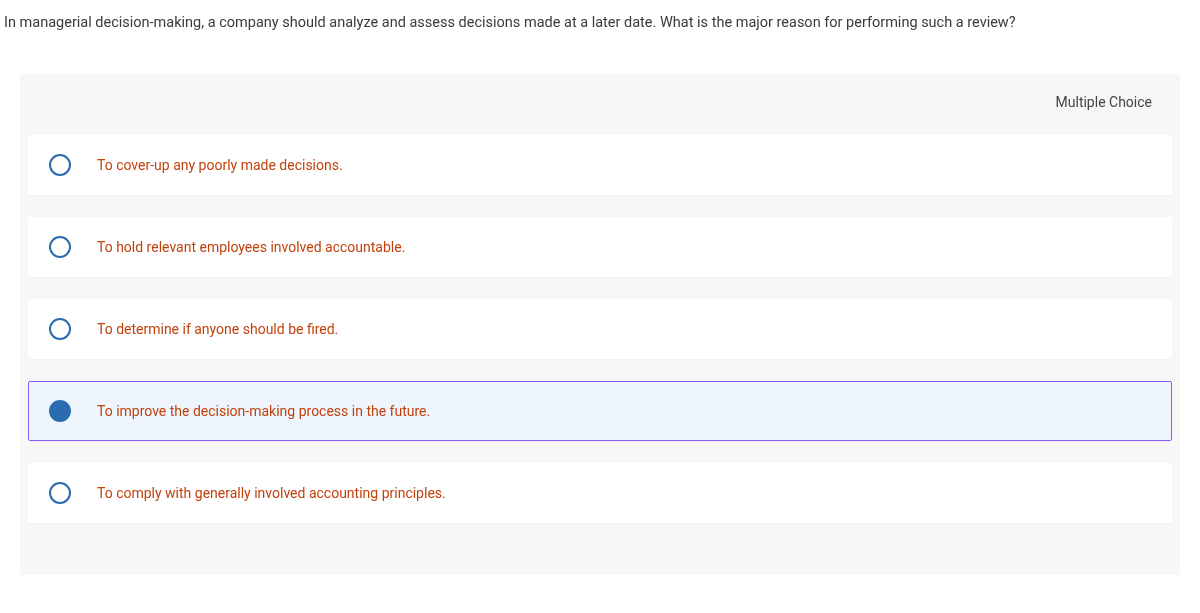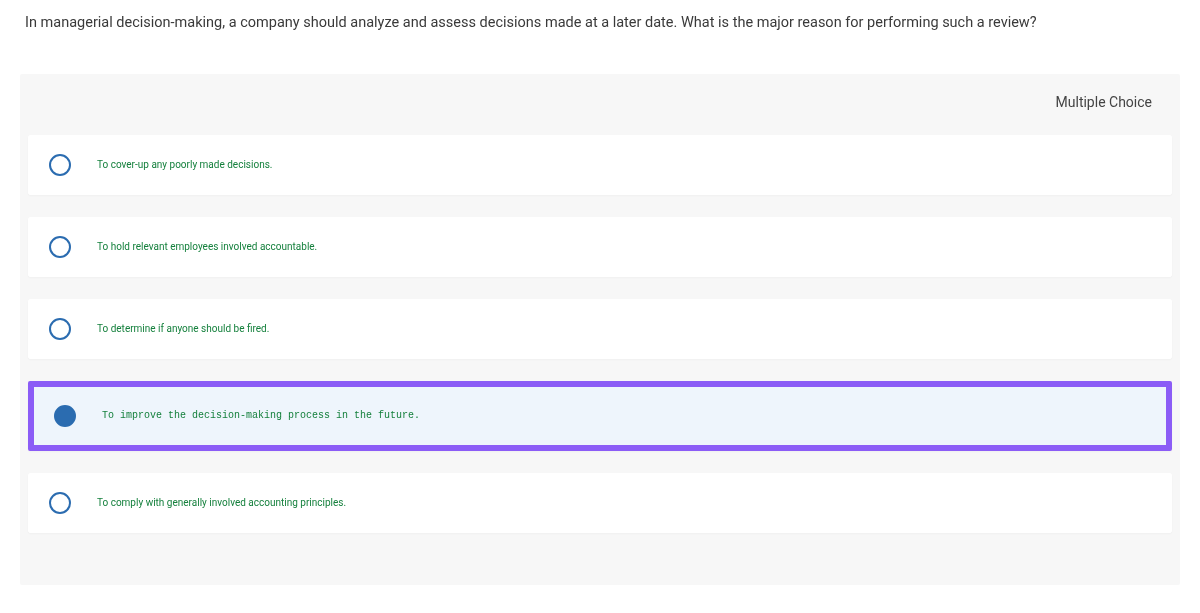--- a/index.html
+++ b/index.html
@@ -7,21 +7,21 @@
       margin: 0;
       padding: 0;
     }
     body {
       font-family: -apple-system, BlinkMacSystemFont, "Segoe UI", Roboto, "Helvetica Neue", Arial, sans-serif;
       background: #ffffff;
       color: #333;
       font-size: 14px;
     }
     .question-text {
-      padding: 12px 20px 10px 25px;
+      padding: 12px 20px 10px 4px;
       color: #3a3a3a;
       font-size: 14.5px;
       line-height: 1.5;
     }
     .quiz-panel {
       background: #f7f7f7;
       margin: 30px 20px 0 20px;
       padding: 20px 0 30px 0;
       border-radius: 2px;
     }
@@ -40,41 +40,40 @@
       border-radius: 2px;
       margin: 0 0 22px 0;
       padding: 18px 20px 18px 20px;
       display: flex;
       align-items: center;
       cursor: pointer;
       box-shadow: 0 1px 2px rgba(0,0,0,0.03);
     }
     .option.selected {
       background: #eef5fc;
-      border: 6px solid #8b5cf6;
-      font-family: Liberation Mono, monospace;
+      border: 1px solid #8b5cf6;
     }
     .radio {
       width: 22px;
       height: 22px;
       border: 2px solid #2b6cb0;
       border-radius: 50%;
       margin-right: 26px;
       flex-shrink: 0;
       display: flex;
       align-items: center;
       justify-content: center;
     }
     .radio.filled {
       background: #2b6cb0;
       border: 2px solid #2b6cb0;
     }
     .option-text {
-      color: #15803d;
-      font-size: 10px;
+      color: #c2410c;
+      font-size: 14px;
     }
   </style>
 </head>
 <body>
 
 <div class="question-text">In managerial decision-making, a company should analyze and assess decisions made at a later date. What is the major reason for performing such a review?</div>
 
 <div class="quiz-panel">
   <div class="mc-label">Multiple Choice</div>
 

